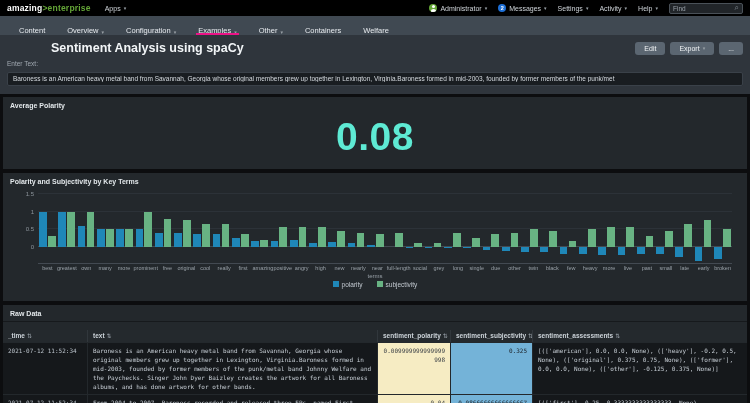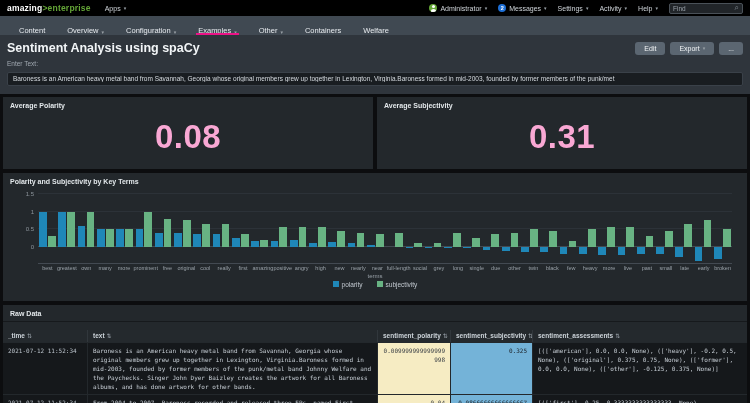--- a/index.html
+++ b/index.html
@@ -31,38 +31,38 @@
   .appnav { height:19px; background:#404952; display:flex; align-items:stretch; padding-left:8px; }
   .nav-item { position:relative; display:flex; align-items:flex-end; gap:3px; padding:0 11px; font-size:7.5px; color:#e6eaee; cursor:default; }
   .nav-item.active::after { content:""; position:absolute; left:9px; right:9px; bottom:0; height:2px; background:#ec1387; }
   .appnav-right { margin-left:auto; display:flex; align-items:center; gap:5px; padding-right:9px; }
   .dl-logo { width:12px; height:12px; border-radius:50%; background:#e6007e; position:relative; overflow:hidden; }
   .dl-logo::after { content:""; position:absolute; width:9px; height:9px; border-radius:50%; background:#1a1014; left:0.6px; top:1.5px; }
   .app-title { font-size:7.5px; color:#eef1f4; }
 
   
   .dash-head { background:#2f353c; padding:6px 7px 8px 7px; }
-  .dh-row1 { display:flex; align-items:center; }
+  .dh-row1 { display:flex; align-items:center;margin-left:44px; }
   .page-title { font-size:12.5px; font-weight:bold; color:#f2f5f7; }
   .dh-buttons { margin-left:auto; display:flex; gap:5px; }
   .btn { background:#5b6671; color:#f0f3f5; font-size:7px; border:none; border-radius:3px; height:13px;
     padding:0 9px; display:flex; align-items:center; gap:3px; cursor:default; font-family:"Liberation Sans", sans-serif; }
   .enter-label { font-size:6.5px; color:#a2aab2; margin-top:5px; }
   .enter-input { margin-top:2px; width:100%; height:14px; background:#191d21; border:1px solid #3a4149; border-radius:2px;
     color:#d6dbe0; font-size:6.5px; padding:0 5px; outline:none; font-family:"Liberation Sans", sans-serif; }
 
   
   .panels { padding:3px; }
   .row-singles { display:flex; gap:4px; }
   .panel { background:#23282c; }
   .single { flex:1; height:72px; position:relative; }
   .panel-title { font-size:7px; font-weight:bold; color:#e2e7ea; }
   .single .panel-title { position:absolute; top:5px; left:7px; }
   .sv-value { height:100%; display:flex; align-items:center; justify-content:center; padding-top:8px;
-    font-size:33px; font-weight:bold; color:#f9a8d4; letter-spacing:.5px; }
+    font-size:39px; font-weight:bold; color:#5eead4; letter-spacing:.5px; }
 
   .chart-panel { margin-top:4px; height:128px; padding:5px 7px 0 7px; }
   .plot-wrap { position:relative; height:68px; margin:8px 8px 0 28px; }
   .gridline { position:absolute; left:0; right:0; height:1px; background:#2c3238; }
   .gridline.zero { background:#434a52; }
   .ylab { position:absolute; left:-26px; width:22px; text-align:right; font-size:6px; color:#8d959c; }
   .bars { position:absolute; inset:0; display:flex; }
   .slot { flex:1; position:relative; }
   .bar { position:absolute; width:40%; }
   .bar.s0 { left:6%; }
@@ -179,24 +179,20 @@
   </div>
   <div class="enter-label">Enter Text:</div>
   <input class="enter-input" value="Baroness is an American heavy metal band from Savannah, Georgia whose original members grew up together in Lexington, Virginia.Baroness formed in mid-2003, founded by former members of the punk/met" style="">
 </div>
 
 <div class="panels">
   <div class="row-singles">
     <div class="panel single">
       <div class="panel-title">Average Polarity</div>
       <div class="sv-value">0.08</div>
-    </div>
-    <div class="panel single">
-      <div class="panel-title">Average Subjectivity</div>
-      <div class="sv-value">0.31</div>
     </div>
   </div>
 
   <div class="panel chart-panel">
     <div class="panel-title">Polarity and Subjectivity by Key Terms</div>
     <div class="plot-wrap">
       <div id="grid">
           <div class="gridline zero" style="bottom: 14px;"></div>
           <div class="ylab" style="bottom: 11px;">0</div>
           <div class="gridline" style="bottom: 31.5px;"></div>

